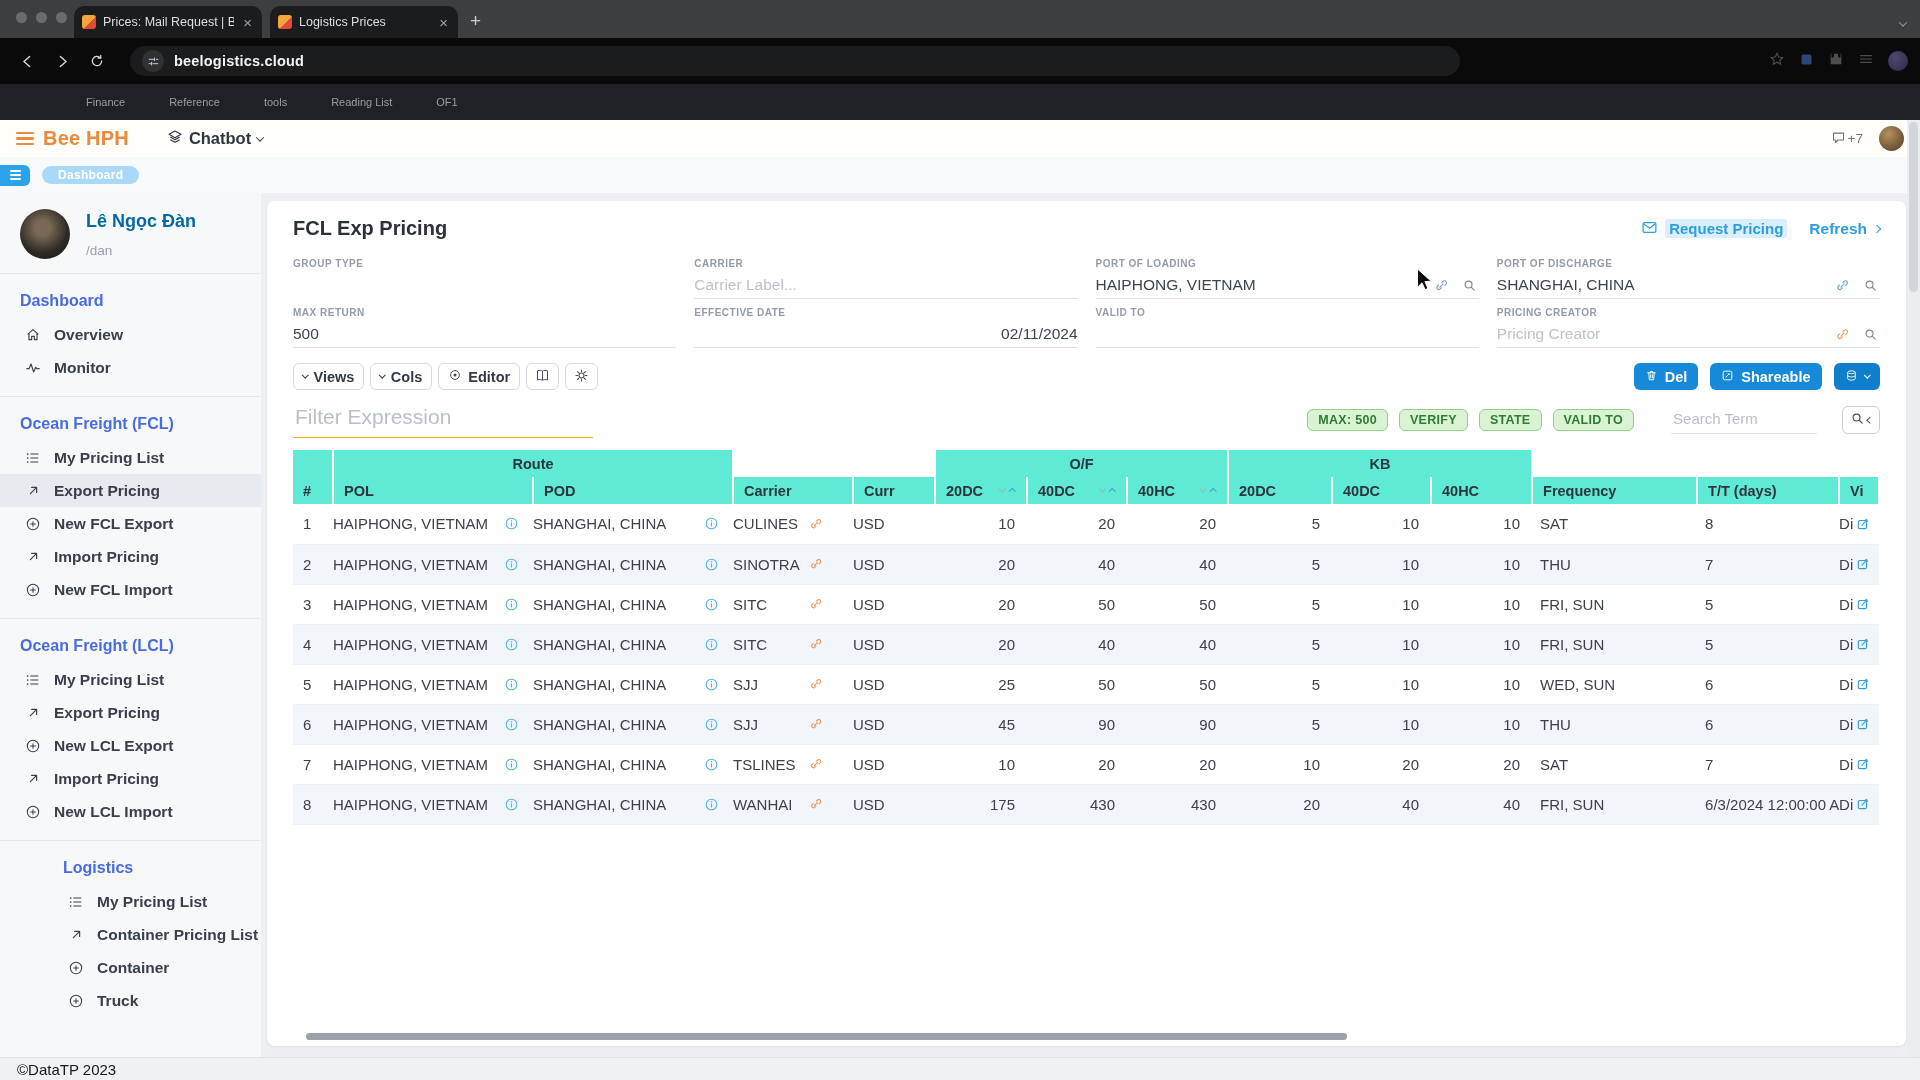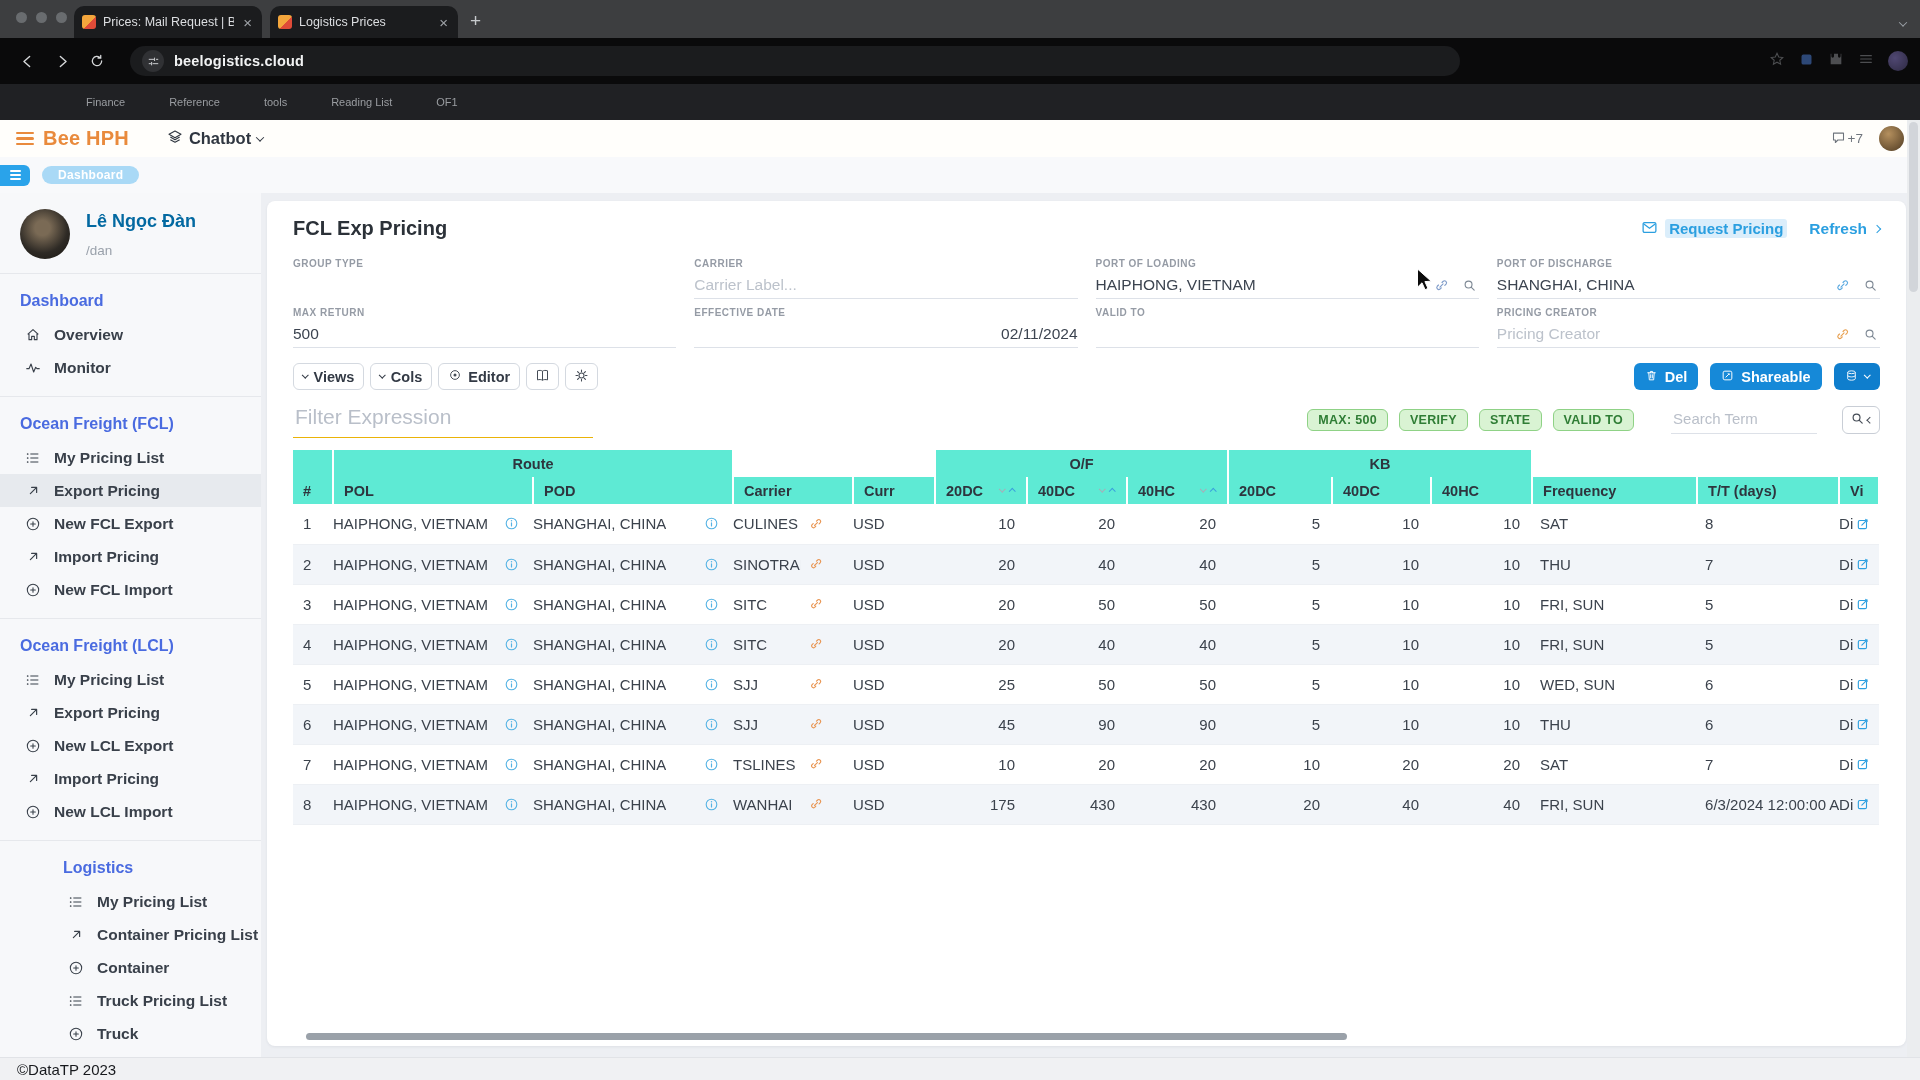--- a/index.html
+++ b/index.html
@@ -416,29 +416,20 @@
             <span>Container Pricing List</span>
           </div>
           <div class="side-item">
             <span class="sic">
               <svg width="16" height="16" viewBox="0 0 24 24">
                 <circle cx="12" cy="12" r="8.5" fill="none" stroke="currentColor" stroke-width="1.6"></circle>
                 <path d="M12 8.5 v7 M8.5 12 h7" stroke="currentColor" stroke-width="1.6" stroke-linecap="round"></path>
               </svg>
             </span>
             <span>Container</span>
-          </div>
-          <div class="side-item">
-            <span class="sic">
-              <svg width="16" height="16" viewBox="0 0 24 24" stroke="currentColor" stroke-width="1.7">
-                <path d="M8 6 h12 M8 12 h12 M8 18 h12"></path>
-                <path d="M4 6 h.01 M4 12 h.01 M4 18 h.01" stroke-width="2.6" stroke-linecap="round"></path>
-              </svg>
-            </span>
-            <span>Truck Pricing List</span>
           </div>
           <div class="side-item">
             <span class="sic">
               <svg width="16" height="16" viewBox="0 0 24 24">
                 <circle cx="12" cy="12" r="8.5" fill="none" stroke="currentColor" stroke-width="1.6"></circle>
                 <path d="M12 8.5 v7 M8.5 12 h7" stroke="currentColor" stroke-width="1.6" stroke-linecap="round"></path>
               </svg>
             </span>
             <span>Truck</span>
           </div>

